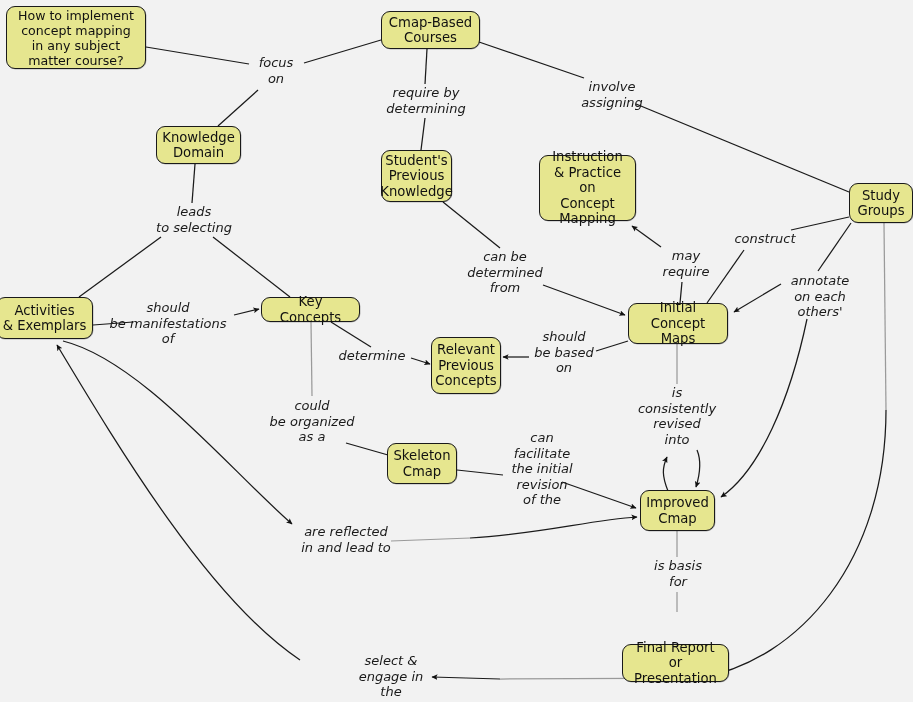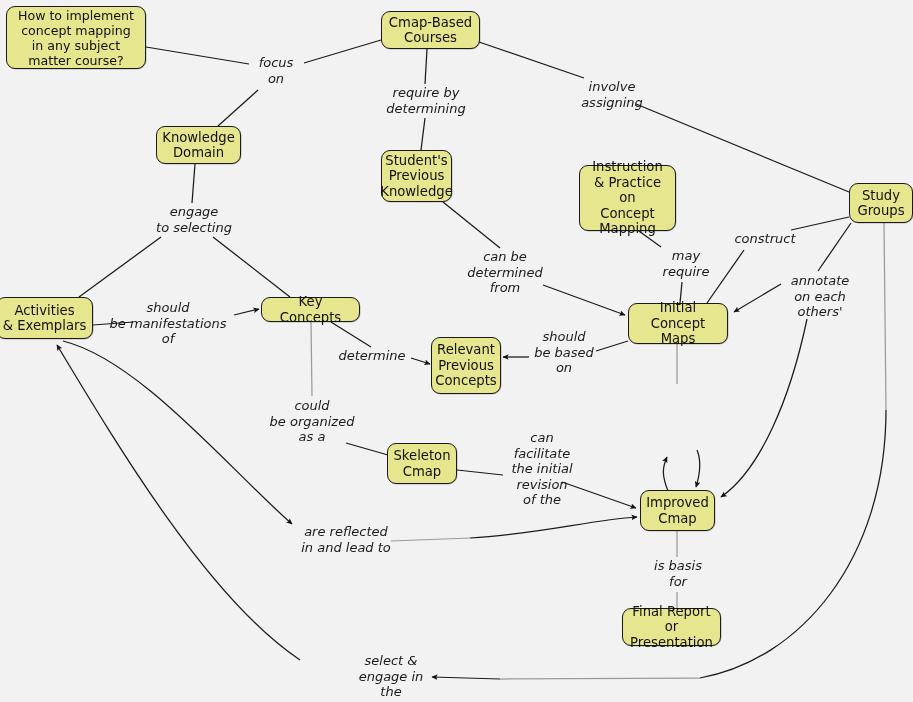--- a/index.html
+++ b/index.html
@@ -155,21 +155,21 @@
 in any subject
 matter course?</div>
 
   <div class="node" style="left:156px;top:126px;width:85px;height:38px;">Knowledge
 Domain</div>
 
   <div class="node" style="left:381px;top:150px;width:71px;height:52px;">Student's
 Previous
 Knowledge</div>
 
-  <div class="node" style="left:539px;top:165px;width:97px;height:66px;margin-left:40px;">Instruction
+  <div class="node" style="left:539px;top:155px;width:97px;height:66px;">Instruction
 &amp; Practice on
 Concept
 Mapping</div>
 
   <div class="node" style="left:849px;top:183px;width:64px;height:40px;">Study
 Groups</div>
 
   <div class="node" style="left:-4px;top:297px;width:97px;height:42px;">Activities
 &amp; Exemplars</div>
 
@@ -181,33 +181,33 @@
   <div class="node" style="left:431px;top:337px;width:70px;height:57px;">Relevant
 Previous
 Concepts</div>
 
   <div class="node" style="left:387px;top:443px;width:70px;height:41px;">Skeleton
 Cmap</div>
 
   <div class="node" style="left:640px;top:490px;width:75px;height:41px;">Improved
 Cmap</div>
 
-  <div class="node" style="left:622px;top:608px;width:99px;height:38px;text-align:center;">Final Report
+  <div class="node" style="left:622px;top:644px;width:107px;height:38px;text-align:center;">Final Report
 or Presentation</div>
 
   <div class="linklabel" style="left:249px;top:55px;width:54px;">focus
 on</div>
 
   <div class="linklabel" style="left:383px;top:85px;width:86px;">require by
 determining</div>
 
   <div class="linklabel" style="left:574px;top:79px;width:76px;">involve
 assigning</div>
 
-  <div class="linklabel" style="left:146px;top:204px;width:96px;">engage
+  <div class="linklabel" style="left:146px;top:204px;width:96px;">leads
 to selecting</div>
 
   <div class="linklabel" style="left:728px;top:231px;width:74px;">construct</div>
 
   <div class="linklabel" style="left:657px;top:248px;width:58px;">may
 require</div>
 
   <div class="linklabel" style="left:459px;top:249px;width:92px;">can be
 determined
 from</div>
@@ -219,20 +219,24 @@
   <div class="linklabel" style="left:98px;top:300px;width:140px;">should
 be manifestations
 of</div>
 
   <div class="linklabel" style="left:529px;top:329px;width:70px;">should
 be based
 on</div>
 
   <div class="linklabel" style="left:334px;top:348px;width:76px;">determine</div>
 
+  <div class="linklabel" style="left:631px;top:385px;width:92px;">is
+consistently
+revised
+into</div>
 
   <div class="linklabel" style="left:263px;top:398px;width:98px;">could
 be organized
 as a</div>
 
   <div class="linklabel" style="left:504px;top:430px;width:76px;">can
 facilitate
 the initial
 revision
 of the</div>

